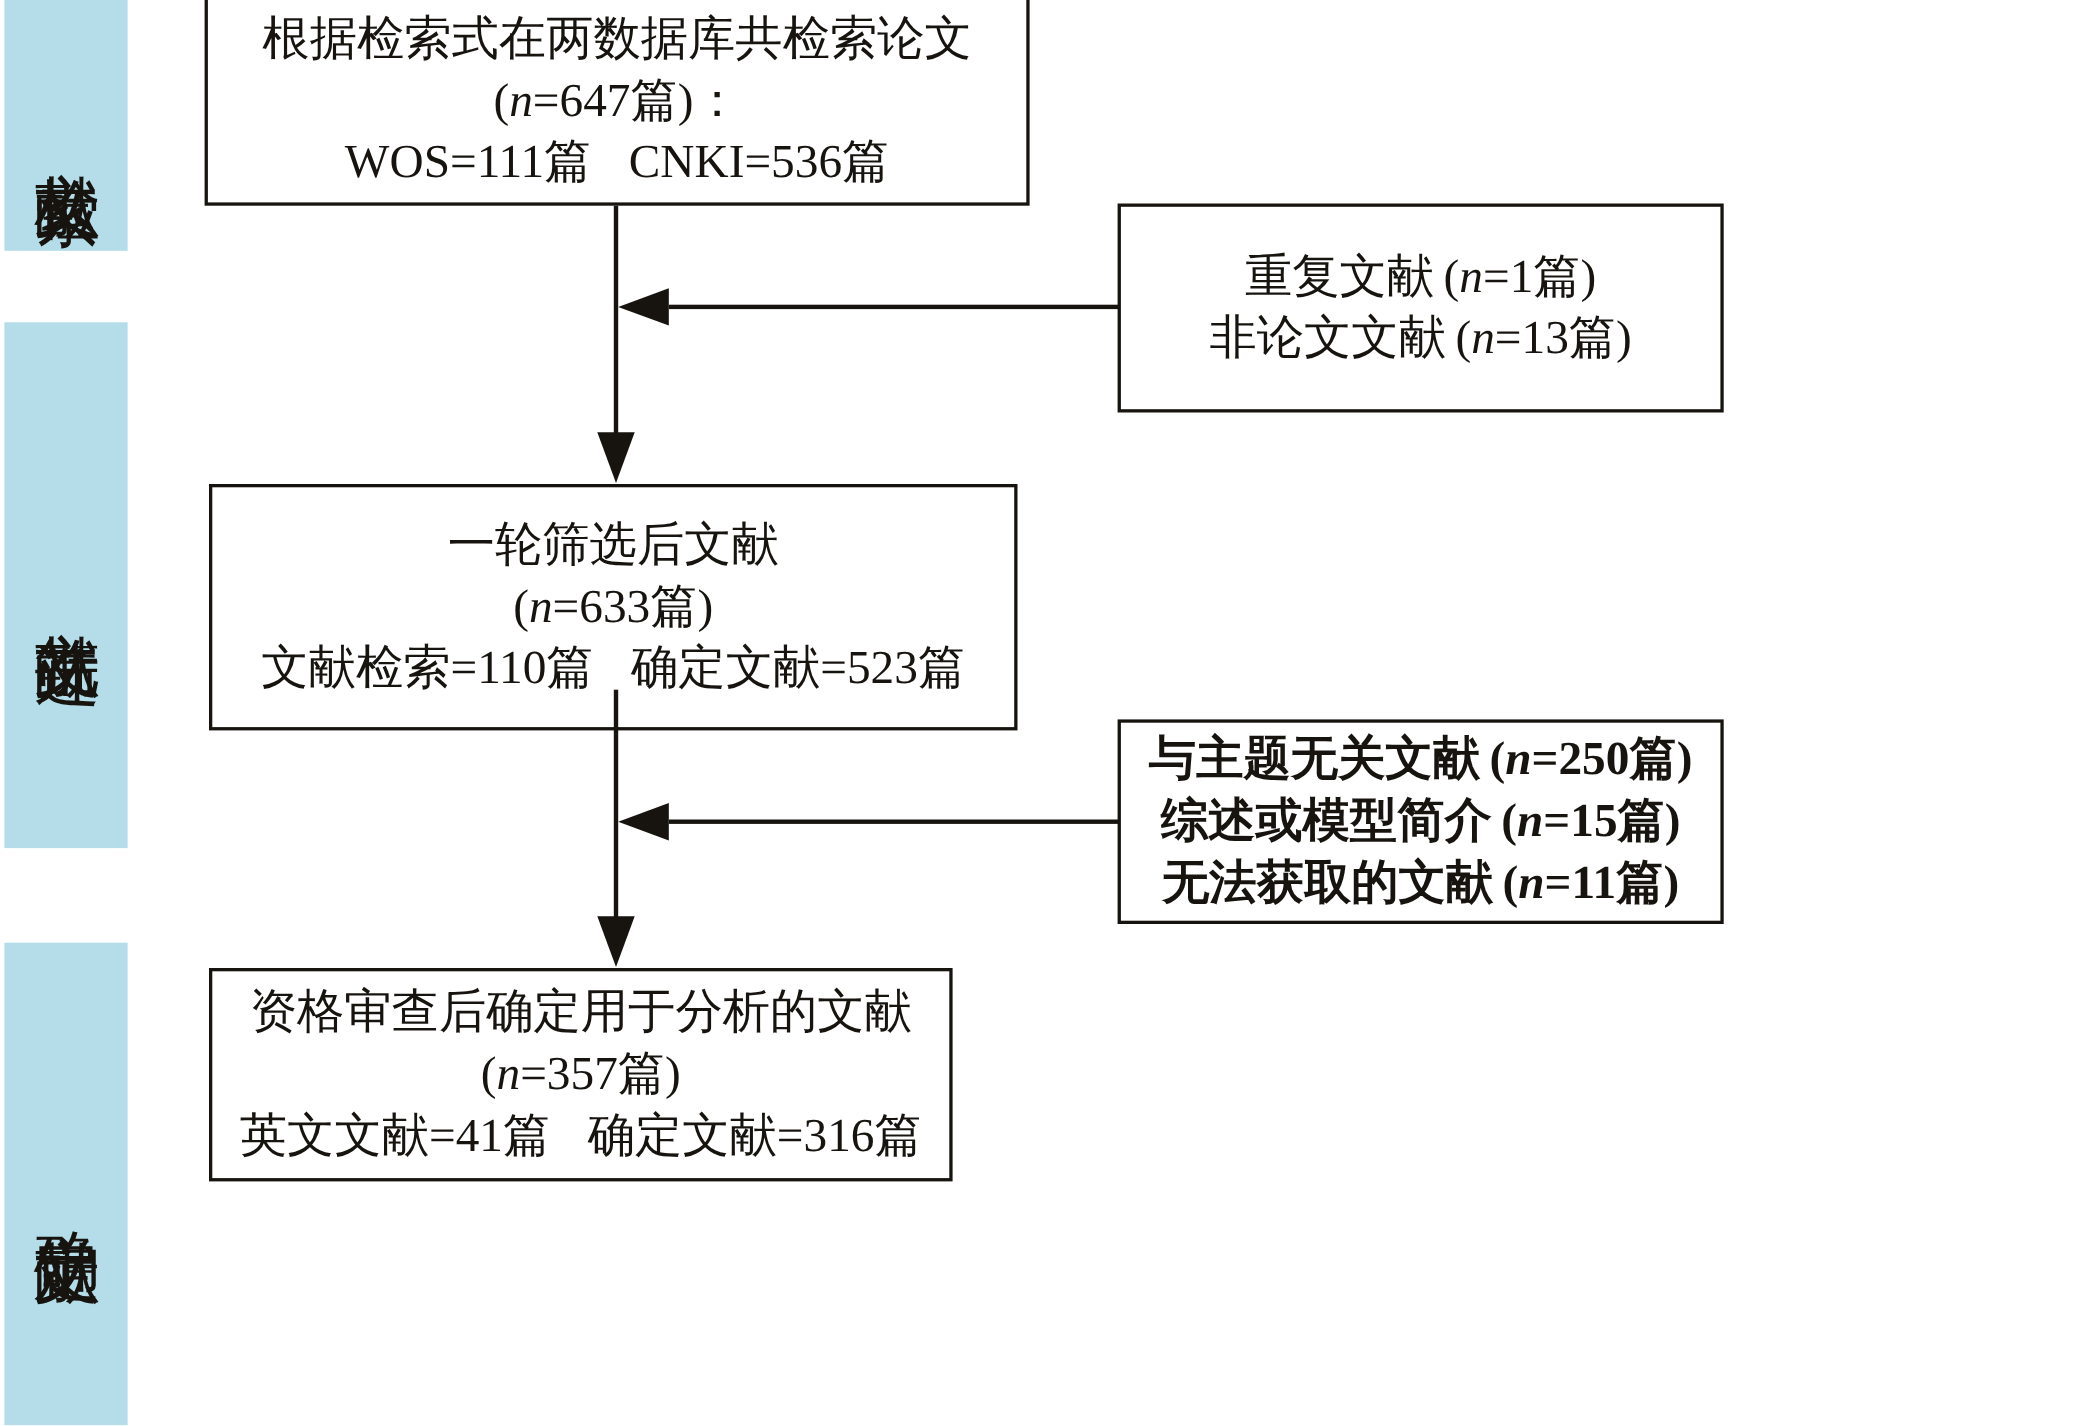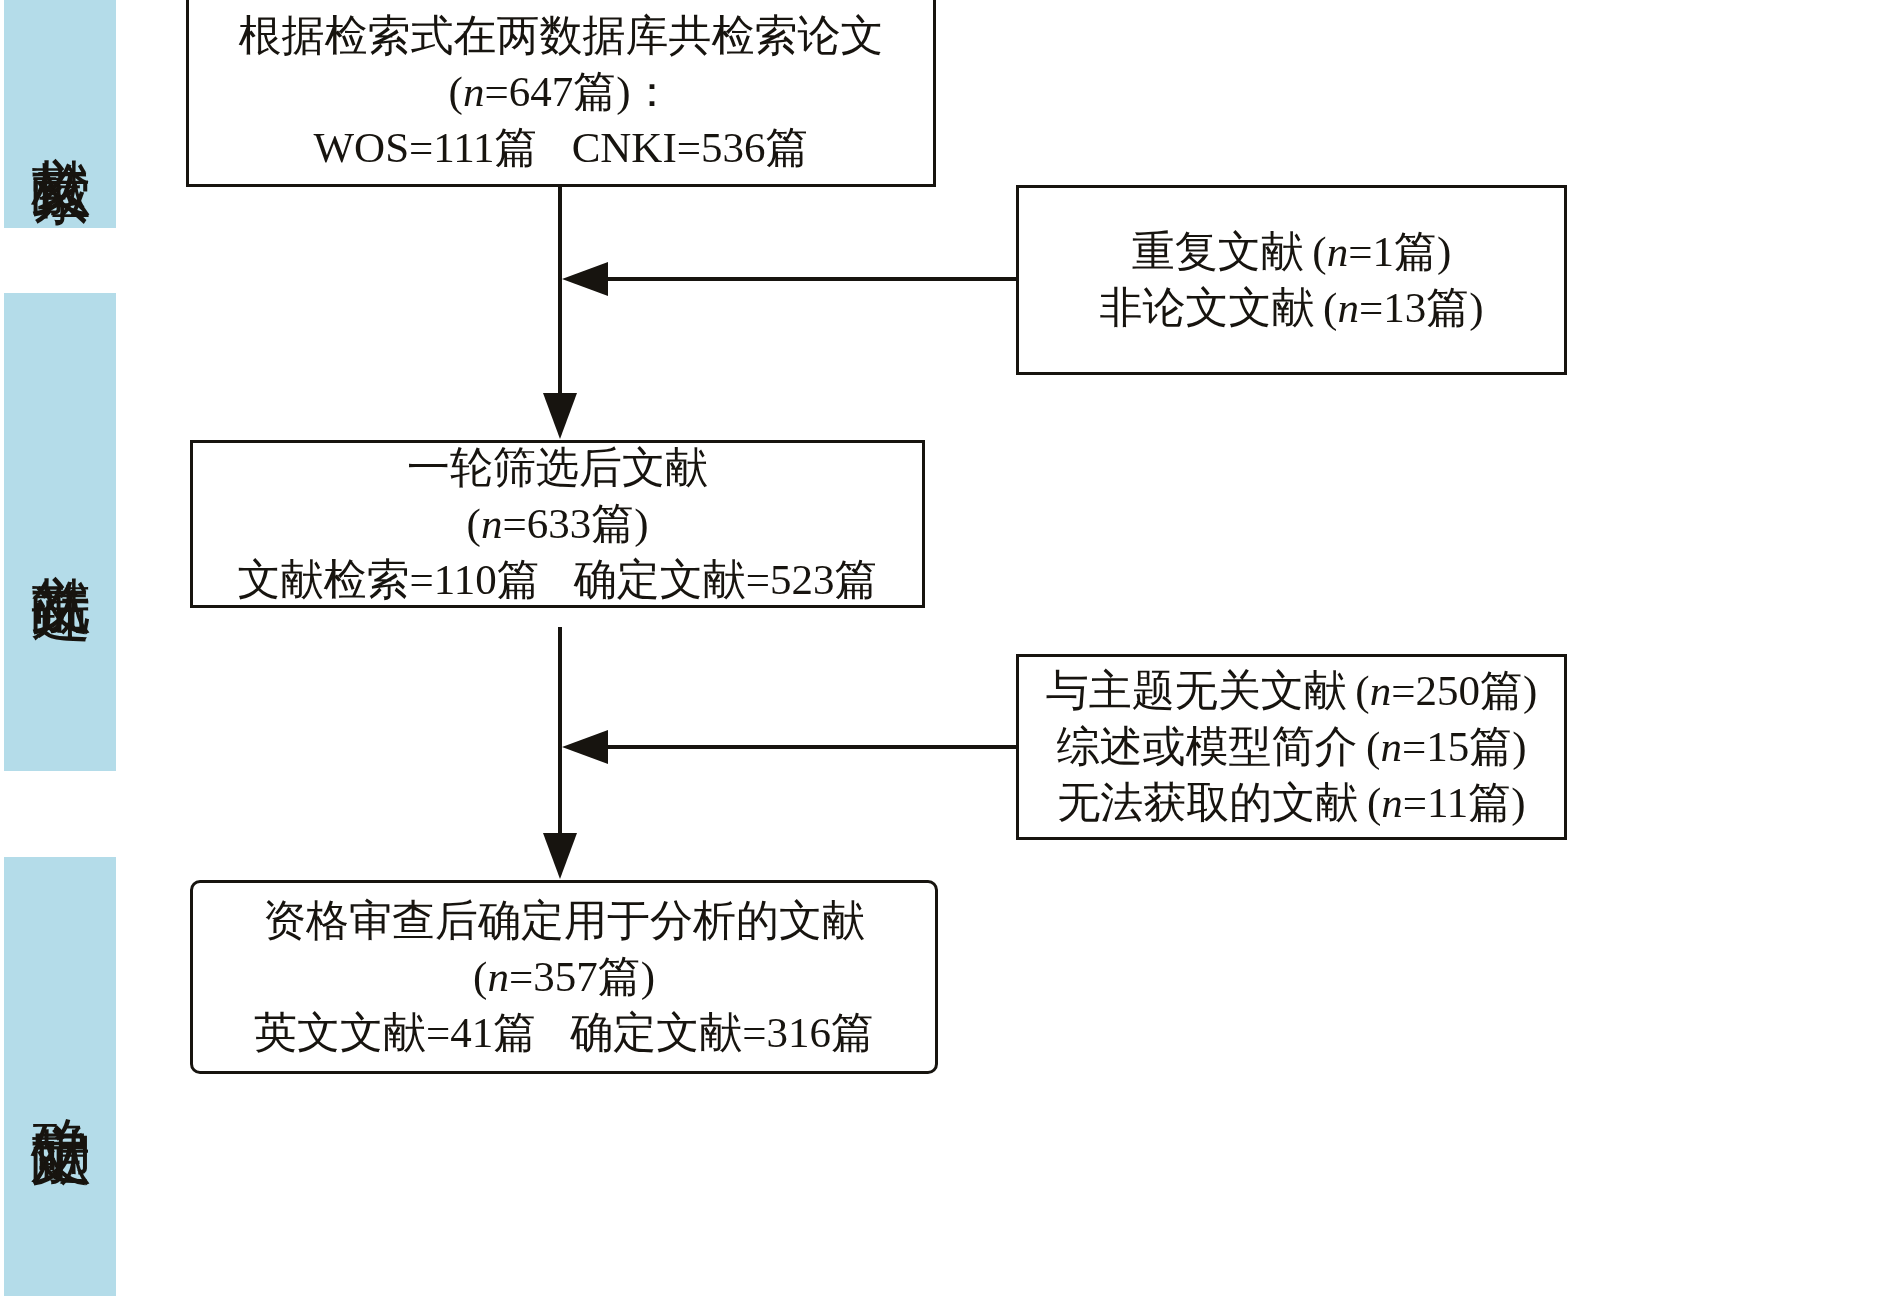--- a/index.html
+++ b/index.html
@@ -118,33 +118,33 @@
     <div class="line">根据检索式在两数据库共检索论文</div>
     <div class="line"><span>(</span><span class="ital">n</span><span>=647篇)：</span></div>
     <div class="line"><span>WOS=111篇</span><span class="gap"></span><span>CNKI=536篇</span></div>
   </div>
 
   <div class="node exclusion" style="left:1016px; top:185px; width:551px; height:190px;text-align:center;">
     <div class="line"><span>重复文献 (</span><span class="ital">n</span><span>=1篇)</span></div>
     <div class="line"><span>非论文文献 (</span><span class="ital">n</span><span>=13篇)</span></div>
   </div>
 
-  <div class="node" style="left:190px; top:440px; width:735px; height:168px;">
+  <div class="node" style="left:190px; top:440px; width:735px; height:224px;">
     <div class="line">一轮筛选后文献</div>
     <div class="line"><span>(</span><span class="ital">n</span><span>=633篇)</span></div>
     <div class="line"><span>文献检索=110篇</span><span class="gap"></span><span>确定文献=523篇</span></div>
   </div>
 
-  <div class="node exclusion" style="left:1016px; top:654px; width:551px; height:186px;">
+  <div class="node exclusion" style="left:1016px; top:654px; width:551px; height:186px;font-weight:bold;">
     <div class="line"><span>与主题无关文献 (</span><span class="ital">n</span><span>=250篇)</span></div>
     <div class="line"><span>综述或模型简介 (</span><span class="ital">n</span><span>=15篇)</span></div>
     <div class="line"><span>无法获取的文献 (</span><span class="ital">n</span><span>=11篇)</span></div>
   </div>
 
-  <div class="node" style="left:190px; top:880px; width:748px; height:194px;border-radius:10px;">
+  <div class="node" style="left:190px; top:880px; width:676px; height:194px;">
     <div class="line">资格审查后确定用于分析的文献</div>
     <div class="line"><span>(</span><span class="ital">n</span><span>=357篇)</span></div>
     <div class="line"><span>英文文献=41篇</span><span class="gap"></span><span>确定文献=316篇</span></div>
   </div>
 
   <div class="vline" style="left:558px; top:187px; height:208px;"></div>
   <div class="arrow-down" style="left:543px; top:393px;"></div>
 
   <div class="hline" style="left:608px; top:277px; width:410px;"></div>
   <div class="arrow-left" style="left:562px; top:262px;"></div>

